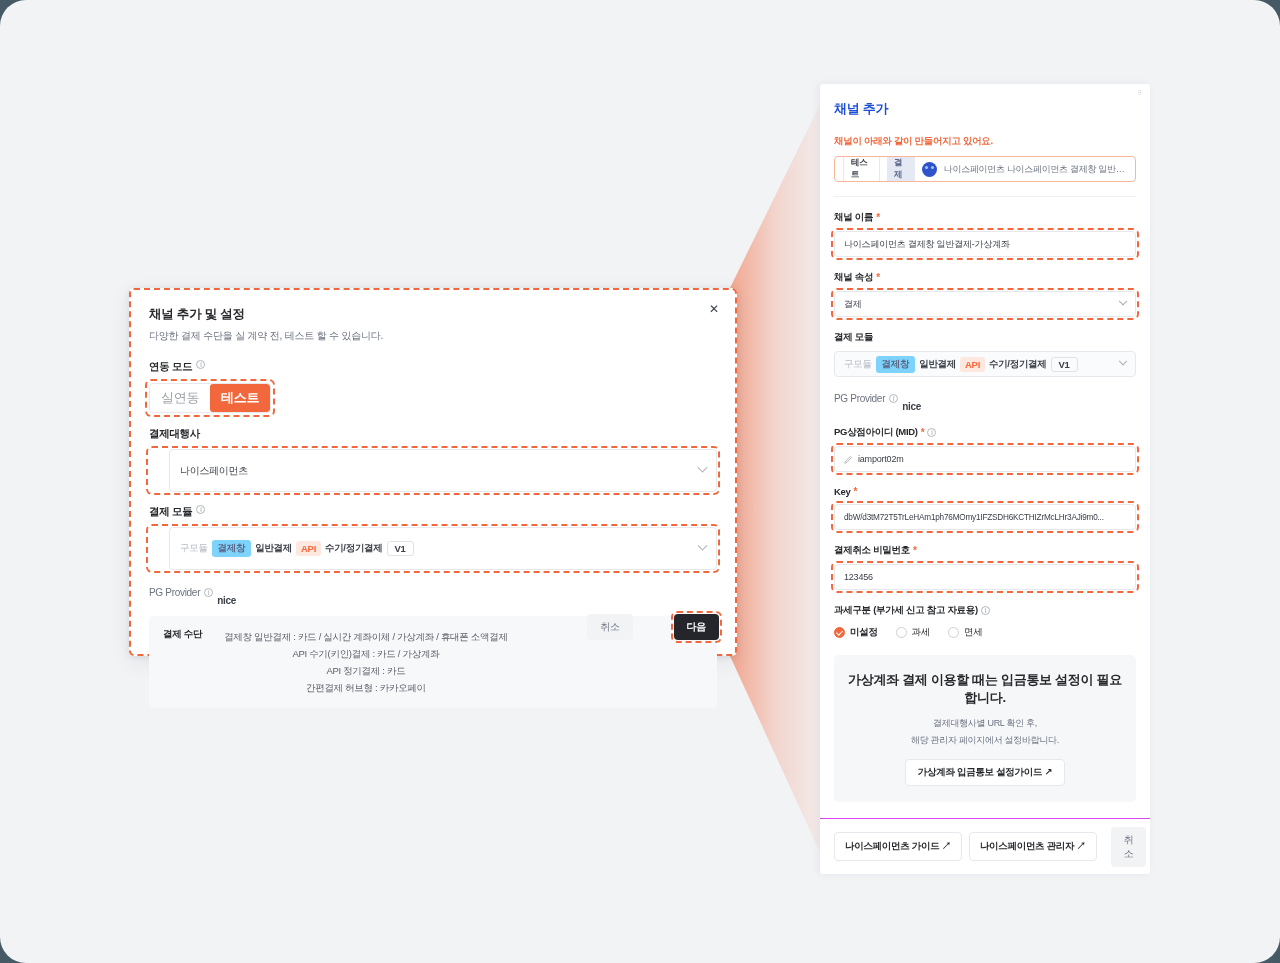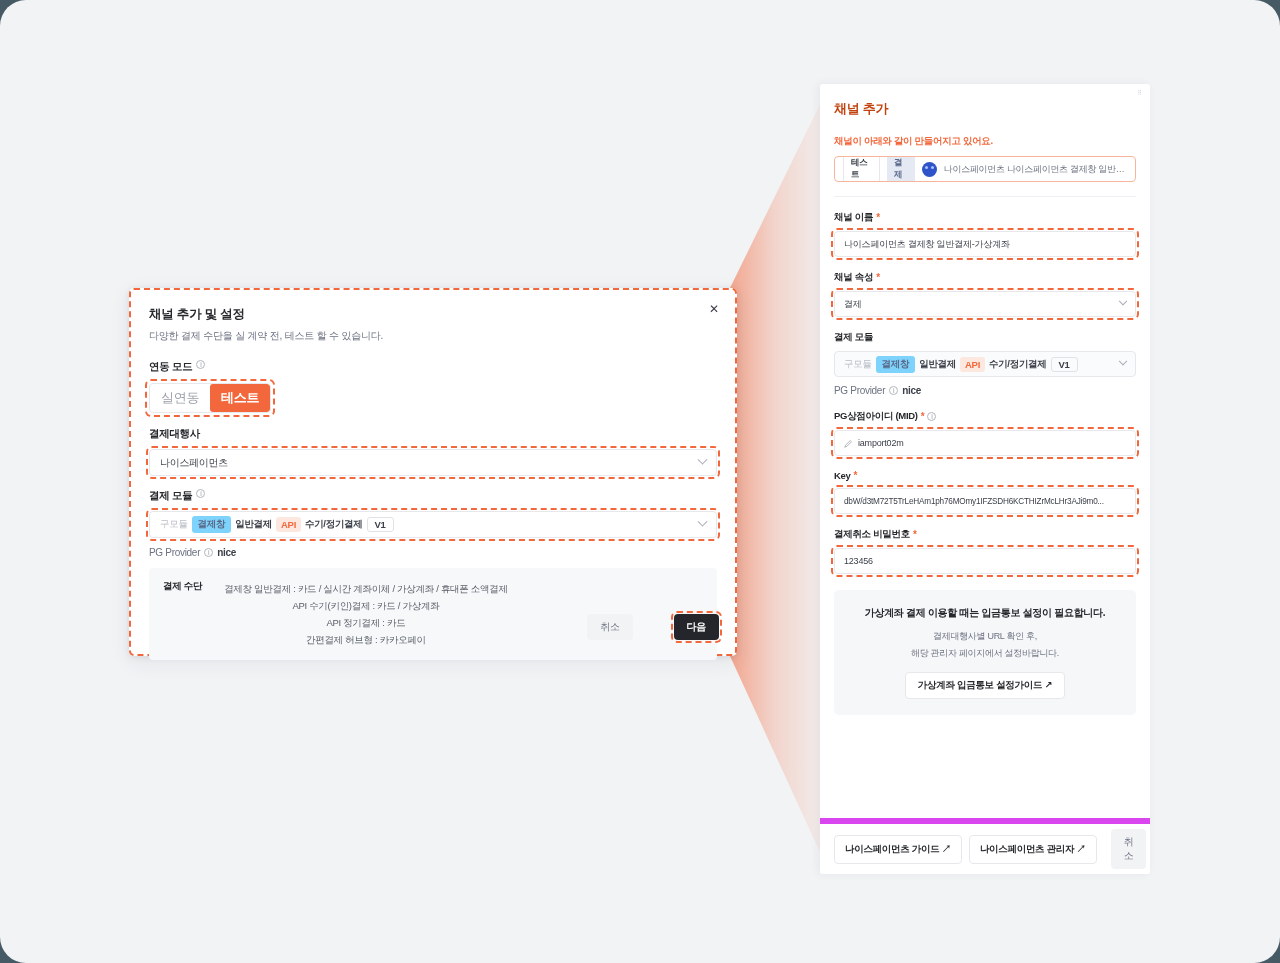--- a/index.html
+++ b/index.html
@@ -70,24 +70,25 @@
   }
   .seg div.active { background: #f2683c; color: #fff; font-weight: bold; border-radius: 3px; }
   .seg-hl {
     position: absolute; left: -4px; top: -4px; right: -4px; bottom: -4px;
     border: 2px dashed #f2683c; border-radius: 6px; pointer-events: none;
   }
 
   
   .sel-wrap { position: relative; margin-top: 8px; }
   .sel {
-    height: 27px; border: 1px solid #e6e8ec; border-radius: 4px;
+    height: 43px; border: 1px solid #e6e8ec; border-radius: 4px;
     background: #fff; display: flex; align-items: center;
     padding: 0 10px; font-size: 10px; color: #3c4049; letter-spacing: -.3px;
     cursor: pointer;
+    margin-left: 20px;
   }
   .sel .caret {
     margin-left: auto; width: 7px; height: 7px;
     border-right: 1.3px solid #a8adb5; border-bottom: 1.3px solid #a8adb5;
     transform: rotate(45deg) translate(-2px,-2px);
   }
   .sel-hl {
     position: absolute; left: -3px; top: -3px; right: -3px; bottom: -3px;
     border: 2px dashed #f2683c; border-radius: 6px; pointer-events: none;
   }
@@ -96,21 +97,21 @@
   .chip.muted { color: #b8bcc4; }
   .chip.blue { background: #7dd3fc; color: #5b6a8a; font-weight: bold; padding: 2px 6px; border-radius: 3px; }
   .chip.plain { color: #3c4049; font-weight: bold; }
   .chip.api { background: #fde8e0; color: #f2683c; font-weight: bold; padding: 2px 5px; border-radius: 3px; }
   .chip.ver { border: 1px solid #dfe2e7; color: #3c4049; font-weight: bold; padding: 1px 7px; border-radius: 3px; }
 
   .pg-line {
     margin-top: 9px; font-size: 10px; color: #6b7280;
     display: flex; align-items: center; gap: 4px; letter-spacing: -.3px;
   }
-  .pg-line b { color: #3c4049; }
+  .pg-line b { color: #3c4049; margin-top: 16px; }
 
   .methods-box {
     margin-top: 10px; background: #f7f8fa; border-radius: 4px;
     padding: 12px 14px; display: flex; gap: 22px; text-align: center;
   }
   .methods-box .mk { font-size: 9.5px; font-weight: bold; color: #26282c; white-space: nowrap; letter-spacing: -.3px;}
   .methods-box ul { list-style: none; }
   .methods-box li { font-size: 9.5px; color: #585d66; line-height: 17px; letter-spacing: -.3px; }
 
   .ld-footer {
@@ -136,21 +137,21 @@
     background: #ffffff;
     border-radius: 3px;
     box-shadow: -2px 0 10px rgba(30,40,60,.06);
     overflow: hidden;
   }
   .rp-grip {
     position: absolute; right: 7px; top: 5px;
     font-size: 6px; color: #c9ccd2; letter-spacing: 1px;
   }
   .rp-body { padding: 16px 14px 0 14px; }
-  .rp-title { font-size: 13px; font-weight: bold; color: #c2410c; letter-spacing: -.3px; }
+  .rp-title { font-size: 13px; font-weight: bold; color: #1d4ed8; letter-spacing: -.3px; }
   .rp-note { font-size: 9.5px; color: #f2683c; font-weight: bold; margin-top: 17px; letter-spacing: -.3px; }
   .rp-preview {
     margin-top: 8px; border: 1px solid #f7b69c; border-radius: 4px;
     height: 26px; display: flex; align-items: center; gap: 7px; padding: 0 8px;
     overflow: hidden; background: #fff;
   }
   .pv-chip { font-size: 8.5px; font-weight: bold; padding: 2px 7px; border-radius: 3px; letter-spacing: -.3px; }
   .pv-chip.test { border: 1px solid #e6e8ec; color: #3c4049; }
   .pv-chip.pay { background: #e4e9f3; color: #5b6a8a; }
   .pv-avatar {
@@ -205,31 +206,31 @@
     content: ''; width: 5px; height: 2.5px;
     border-left: 1.4px solid #fff; border-bottom: 1.4px solid #fff;
     transform: rotate(-45deg) translate(0px,-1px);
   }
   .radio.on span:last-child { font-weight: bold; }
 
   .notice {
     margin-top: 16px; background: #f6f7f9; border-radius: 5px;
     padding: 16px 12px 16px 12px; text-align: center;
   }
-  .notice .n1 { font-size: 10px; font-weight: bold; color: #26282c; letter-spacing: -.3px; }
+  .notice .n1 { font-size: 13px; font-weight: bold; color: #26282c; letter-spacing: -.3px; }
   .notice .n2 { font-size: 9px; color: #6b7280; margin-top: 9px; line-height: 15px; letter-spacing: -.3px; }
   .notice-btn {
     margin-top: 11px; display: inline-block; background: #fff;
     border: 1px solid #e6e8ec; border-radius: 4px; padding: 6px 12px;
     font-size: 9.5px; font-weight: bold; color: #26282c; cursor: pointer; letter-spacing: -.3px;
   }
 
   .rp-footer {
     position: absolute; left: 0; right: 0; bottom: 0; height: 56px;
-    background: #fff; border-top: 6px solid #d946ef;
+    background: #fff; border-top: 1px solid #d946ef;
     display: flex; align-items: center; padding: 0 14px; gap: 7px;
   }
   .lbtn {
     background: #fff; border: 1px solid #e6e8ec; border-radius: 4px;
     padding: 7px 10px; font-size: 9.5px; font-weight: bold; color: #26282c;
     cursor: pointer; white-space: nowrap; letter-spacing: -.3px;
   }
   .rp-footer .spacer { margin-left: auto; }
   .sv-wrap { position: relative; margin-left: 33px; }
 </style>
@@ -429,20 +430,40 @@
         <div class="fld-label">
           <span>결제취소 비밀번호</span>
           <span class="req">*</span>
         </div>
         <div class="inp-wrap">
           <div class="inp">123456</div>
           <div class="inp-hl"></div>
         </div>
       </div>
 
+      <div class="fld">
+        <div class="fld-label">
+          <span>과세구분 (부가세 신고 참고 자료용)</span>
+          <i class="info-i">i</i>
+        </div>
+        <div class="radios">
+          <label class="radio on">
+            <span class="rdot on"></span>
+            <span>미설정</span>
+          </label>
+          <label class="radio">
+            <span class="rdot"></span>
+            <span>과세</span>
+          </label>
+          <label class="radio">
+            <span class="rdot"></span>
+            <span>면세</span>
+          </label>
+        </div>
+      </div>
 
       <div class="notice">
         <div class="n1">가상계좌 결제 이용할 때는 입금통보 설정이 필요합니다.</div>
         <div class="n2">결제대행사별 URL 확인 후,</div>
         <div class="n2" style="margin-top:2px;">해당 관리자 페이지에서 설정바랍니다.</div>
         <div class="notice-btn">가상계좌 입금통보 설정가이드 ↗</div>
       </div>
     </div>
 
     <div class="rp-footer">

